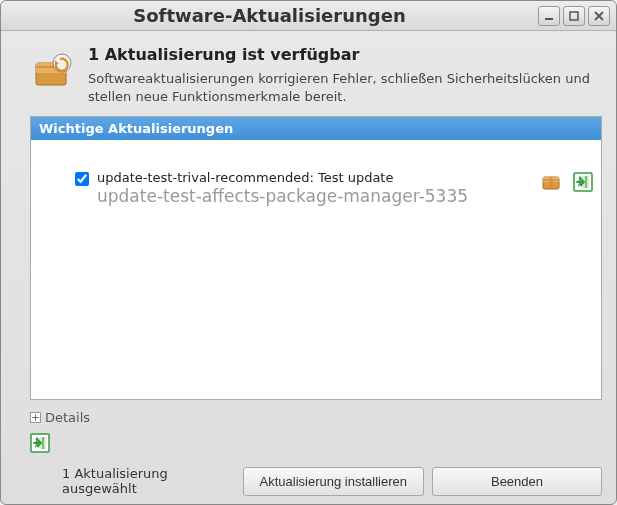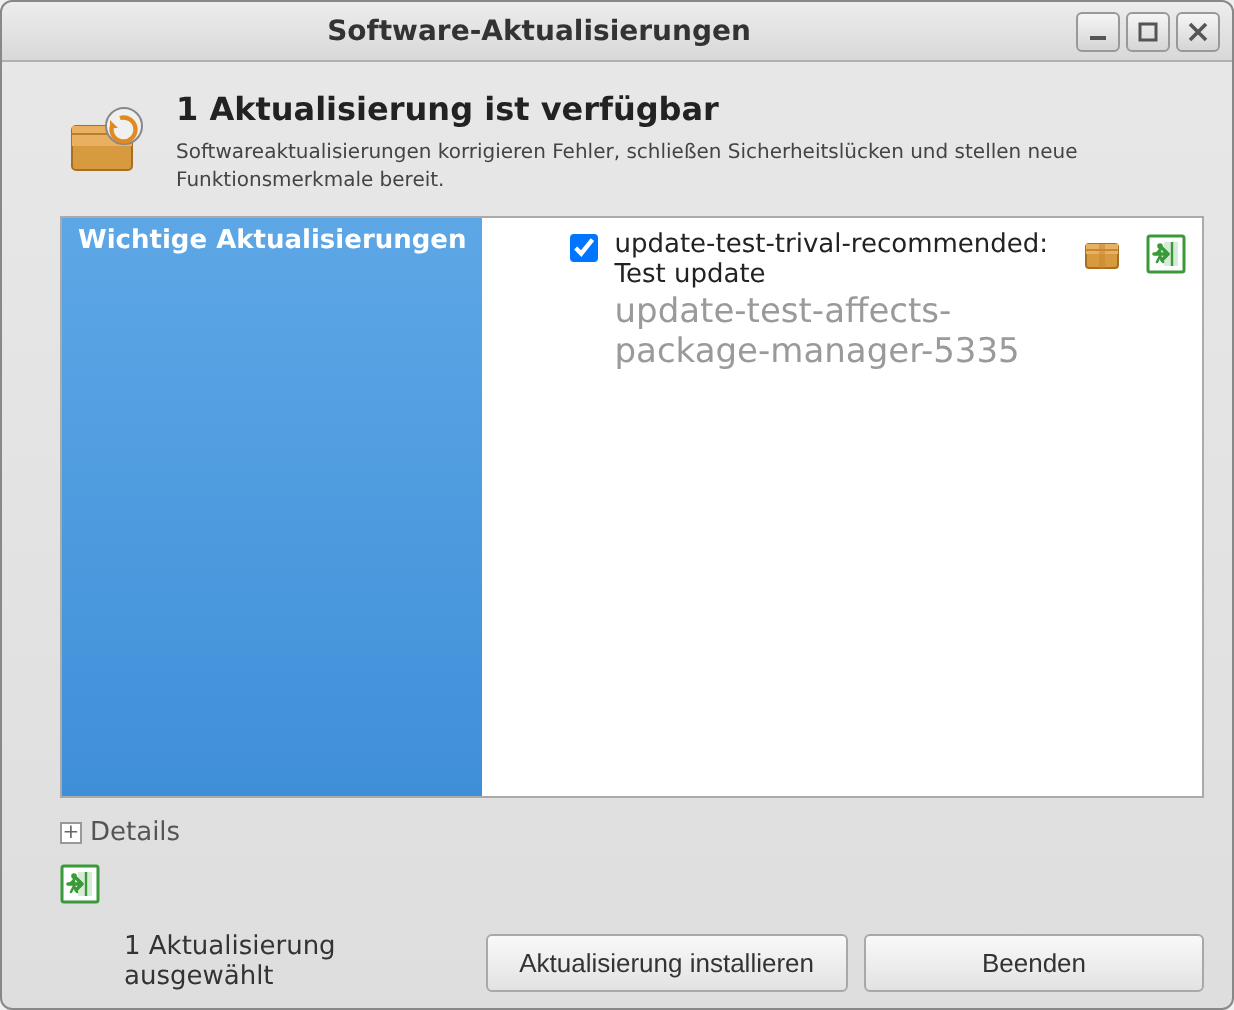--- a/index.html
+++ b/index.html
@@ -1,33 +1,33 @@
 <!DOCTYPE html>
 <html><head>
 <meta charset="utf-8">
 <style>
 * { box-sizing: border-box; margin: 0; padding: 0; }
 body { font-family: "DejaVu Sans", "Liberation Sans", sans-serif; font-size: 13px; color: #333; background: #f0f0f0; width: 617px; height: 505px; overflow: hidden; }
 
 .window { background: linear-gradient(to bottom, #e8e8e8 0%, #dedede 100%); border: 1px solid #888; border-radius: 6px; width: 617px; height: 505px; display: flex; flex-direction: column; }
 
 .titlebar { height: 30px; display: flex; align-items: center; padding: 0 6px 0 0; border-bottom: 1px solid #b0b0b0; background: linear-gradient(to bottom, #ededed, #d8d8d8); border-radius: 6px 6px 0 0; }
-.titlebar .title { flex: 1; text-align: center; font-weight: bold; font-size: 14px; color: #333; }
+.titlebar .title { flex: 1; text-align: center; font-weight: bold; font-size: 18px; color: #333; }
 .titlebar .window-controls { display: flex; gap: 3px; }
 .win-btn { width: 22px; height: 20px; background: linear-gradient(to bottom,#f5f5f5,#d5d5d5); border: 1px solid #999; border-radius: 3px; display: flex; align-items: center; justify-content: center; font-size: 11px; color: #555; cursor: pointer; }
 
 .content { flex: 1; padding: 14px 14px 8px 29px; display: flex; flex-direction: column; }
 
 .header-row { display: flex; gap: 14px; margin-bottom: 10px; }
 .header-icon { width: 44px; height: 44px; flex-shrink: 0; display: flex; align-items: flex-start; justify-content: center; padding-top: 4px; }
 .header-text { flex: 1; }
 .header-text h1 { font-size: 16px; font-weight: bold; margin-bottom: 6px; color: #222; }
-.header-text p { font-size: 10px; color: #444; line-height: 1.4; }
+.header-text p { font-size: 13px; color: #444; line-height: 1.4; }
 
-.list-frame { border: 1px solid #aaa; background: #fff; flex: 1; display: flex; flex-direction: row; min-height: 0; }
+.list-frame { border: 1px solid #aaa; background: #fff; flex: 1; display: flex; flex-direction: column; min-height: 0; gap: 24px; }
 .list-header { background: linear-gradient(to bottom, #5ea7e6, #3f8fd8); color: #fff; font-weight: bold; font-size: 13px; padding: 4px 8px; }
 .list-body { flex: 1; overflow: auto; }
 .list-row { display: flex; align-items: flex-start; padding: 6px 8px; gap: 8px; margin-left: 36px; }
 .list-row .chk { margin-top: 2px; }
 .list-row .row-text { flex: 1; }
 .row-title { font-size: 13px; color: #222; }
 .row-sub { font-size: 17px; color: #9a9a9a; margin-top: 1px; }
 .row-icons { display: flex; gap: 12px; align-items: center; padding-top: 2px; }
 
 .details-row { margin-top: 10px; display: flex; align-items: center; gap: 4px; color: #555; font-size: 13px; cursor: pointer; }

